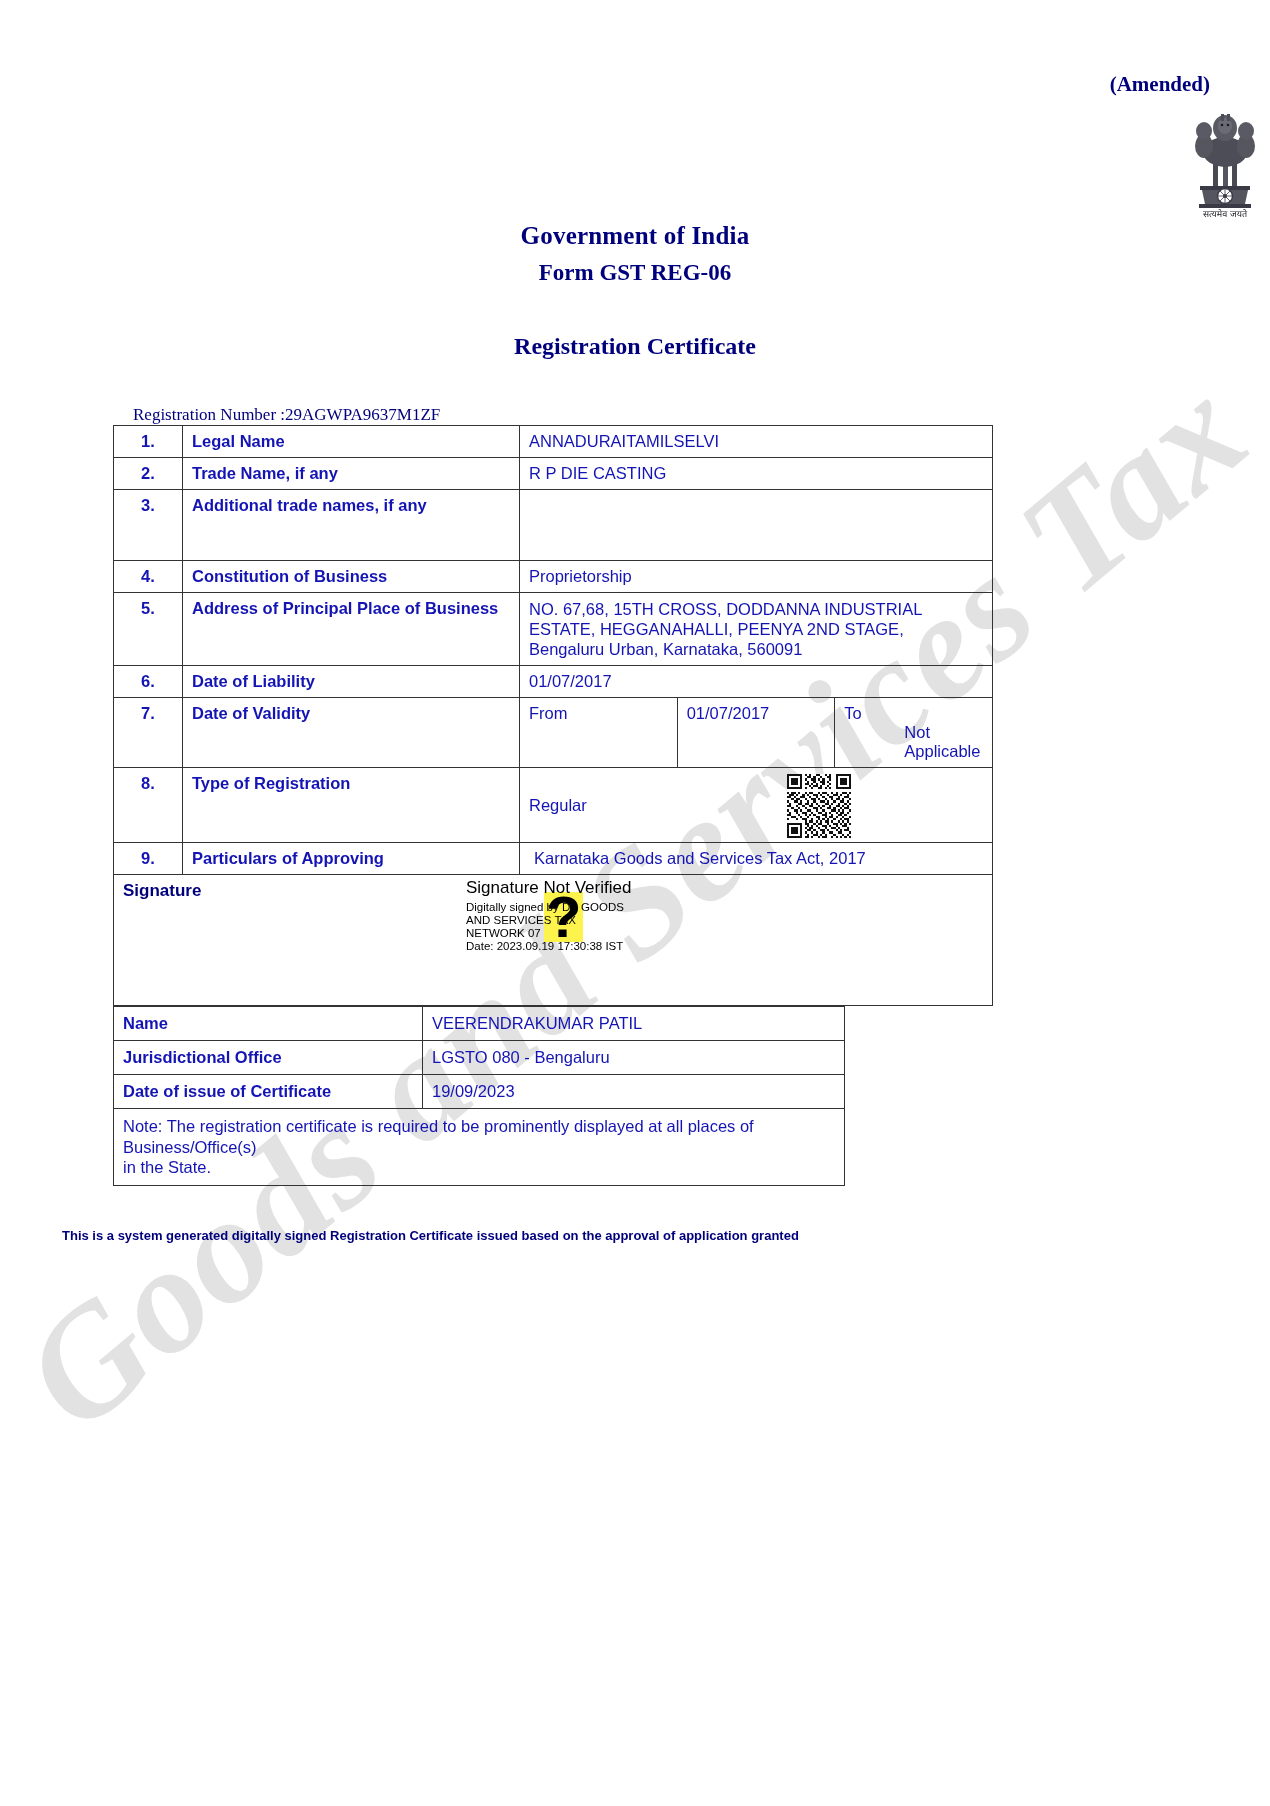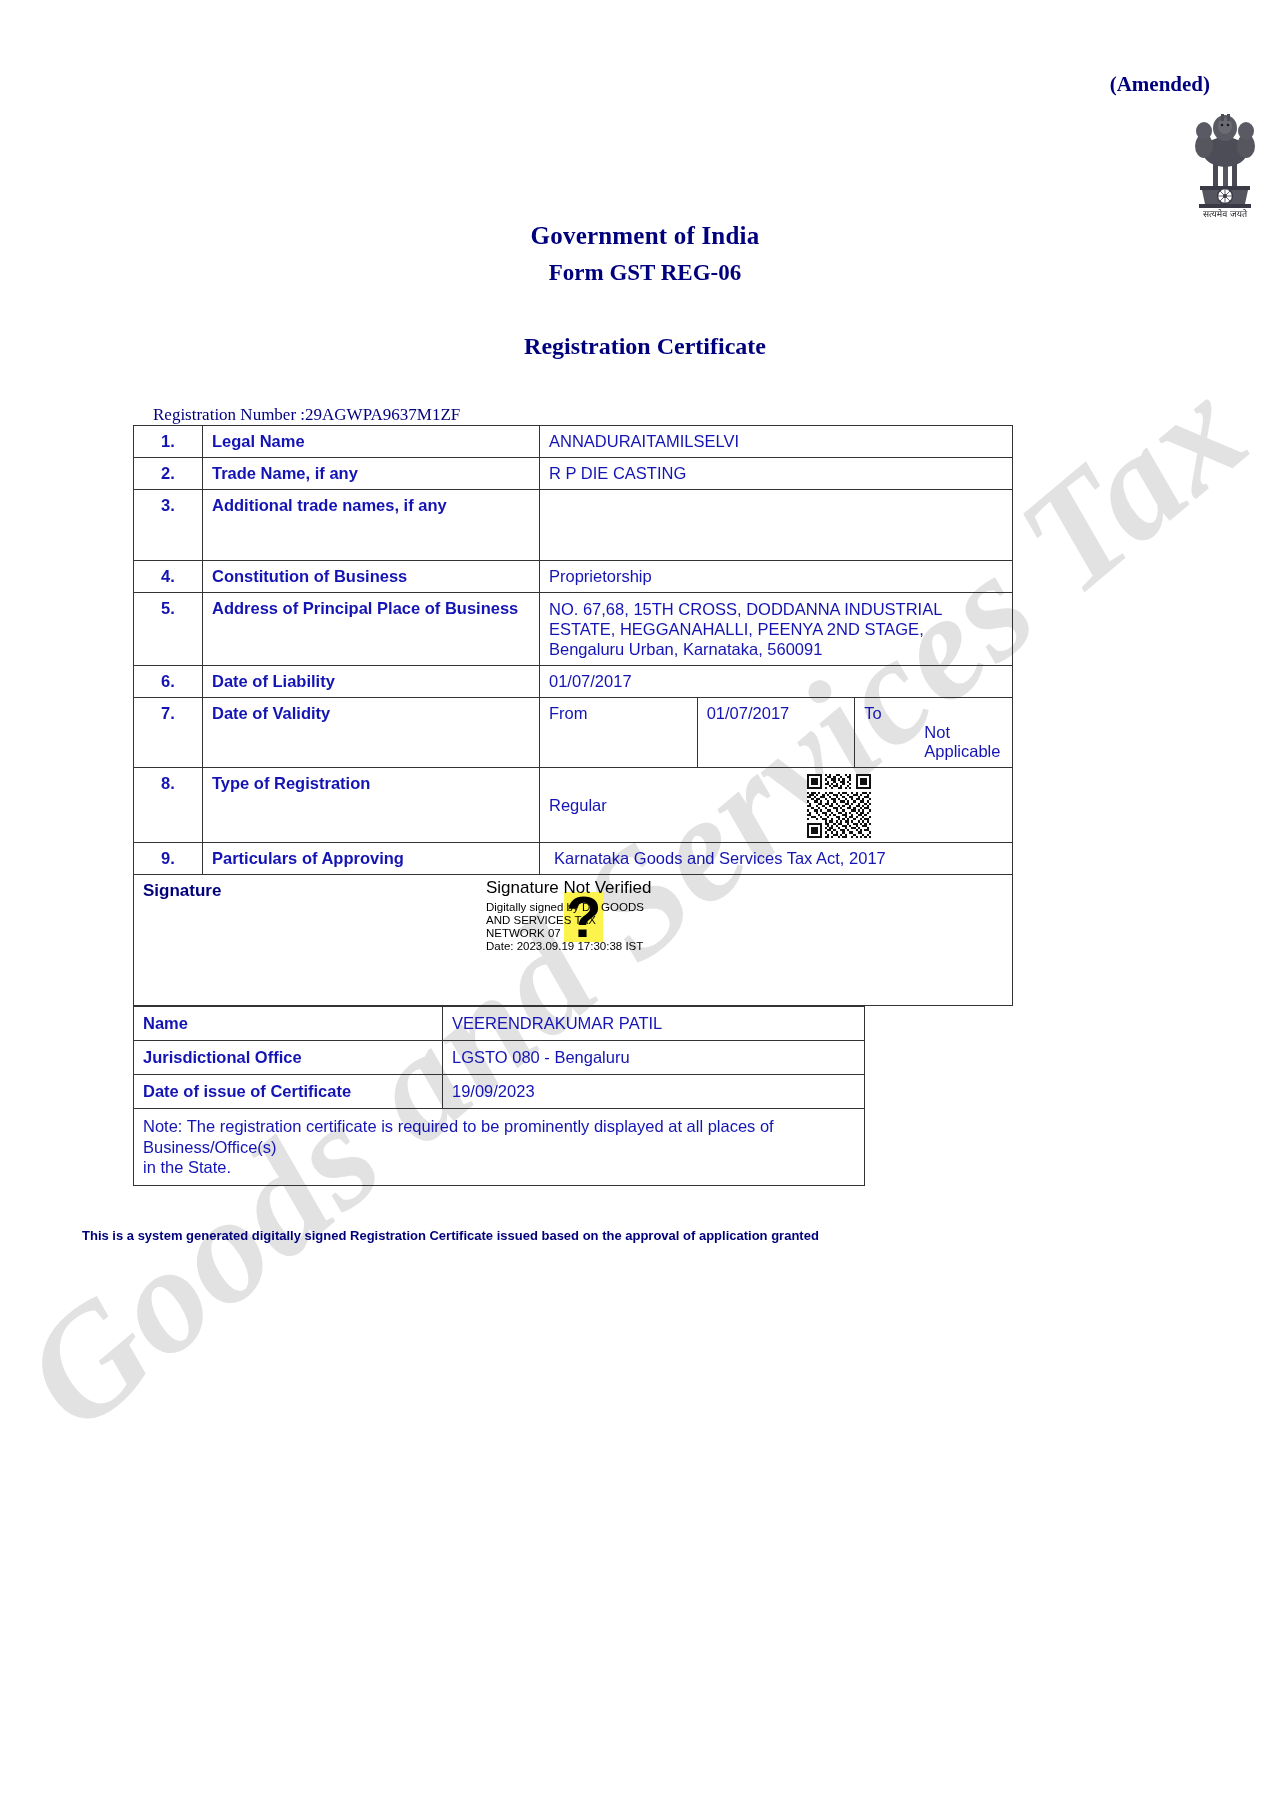--- a/index.html
+++ b/index.html
@@ -31,21 +31,21 @@
     font-style: italic;
     font-size: 152px;
     color: #e2e2e2;
     white-space: nowrap;
     letter-spacing: 2px;
     z-index: 0;
     pointer-events: none;
     user-select: none;
   }
 
-  .content { position: relative; z-index: 2; padding-left: 20px; }
+  .content { position: relative; z-index: 2; }
 
   
   .amended {
     position: absolute;
     right: 60px;
     top: 72px;
     font-family: "Liberation Serif", serif;
     font-weight: bold;
     font-size: 21px;
     color: #00007d;

